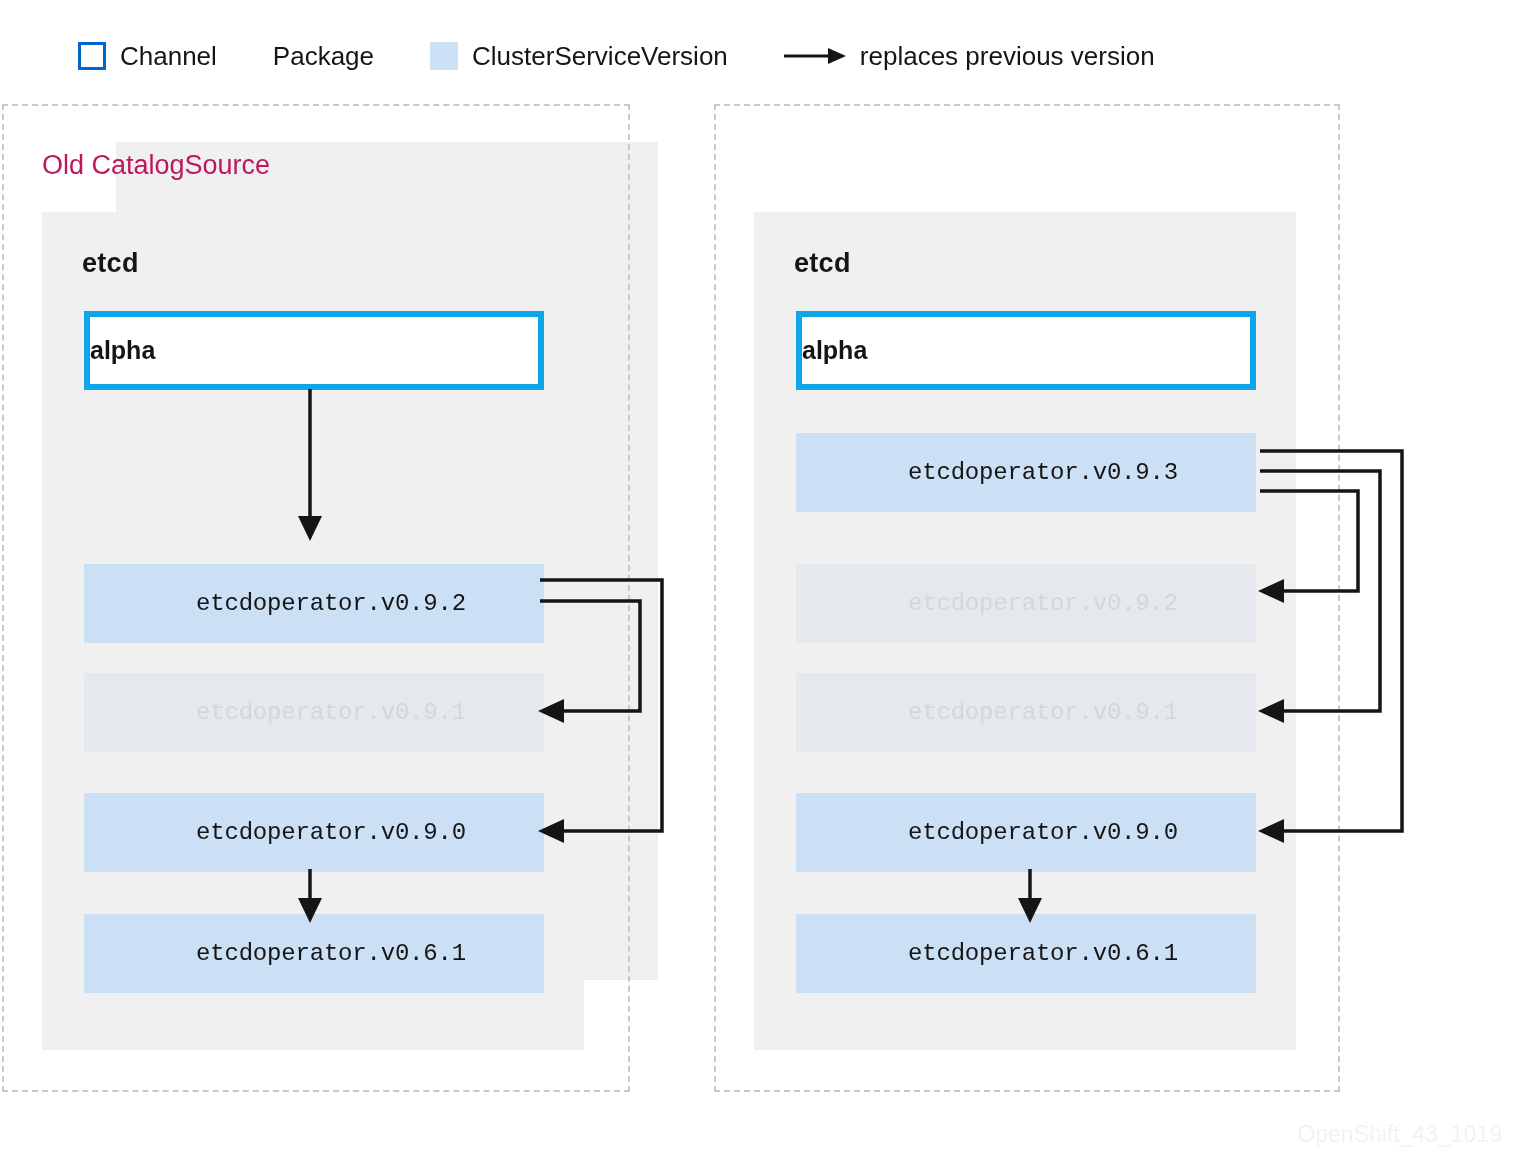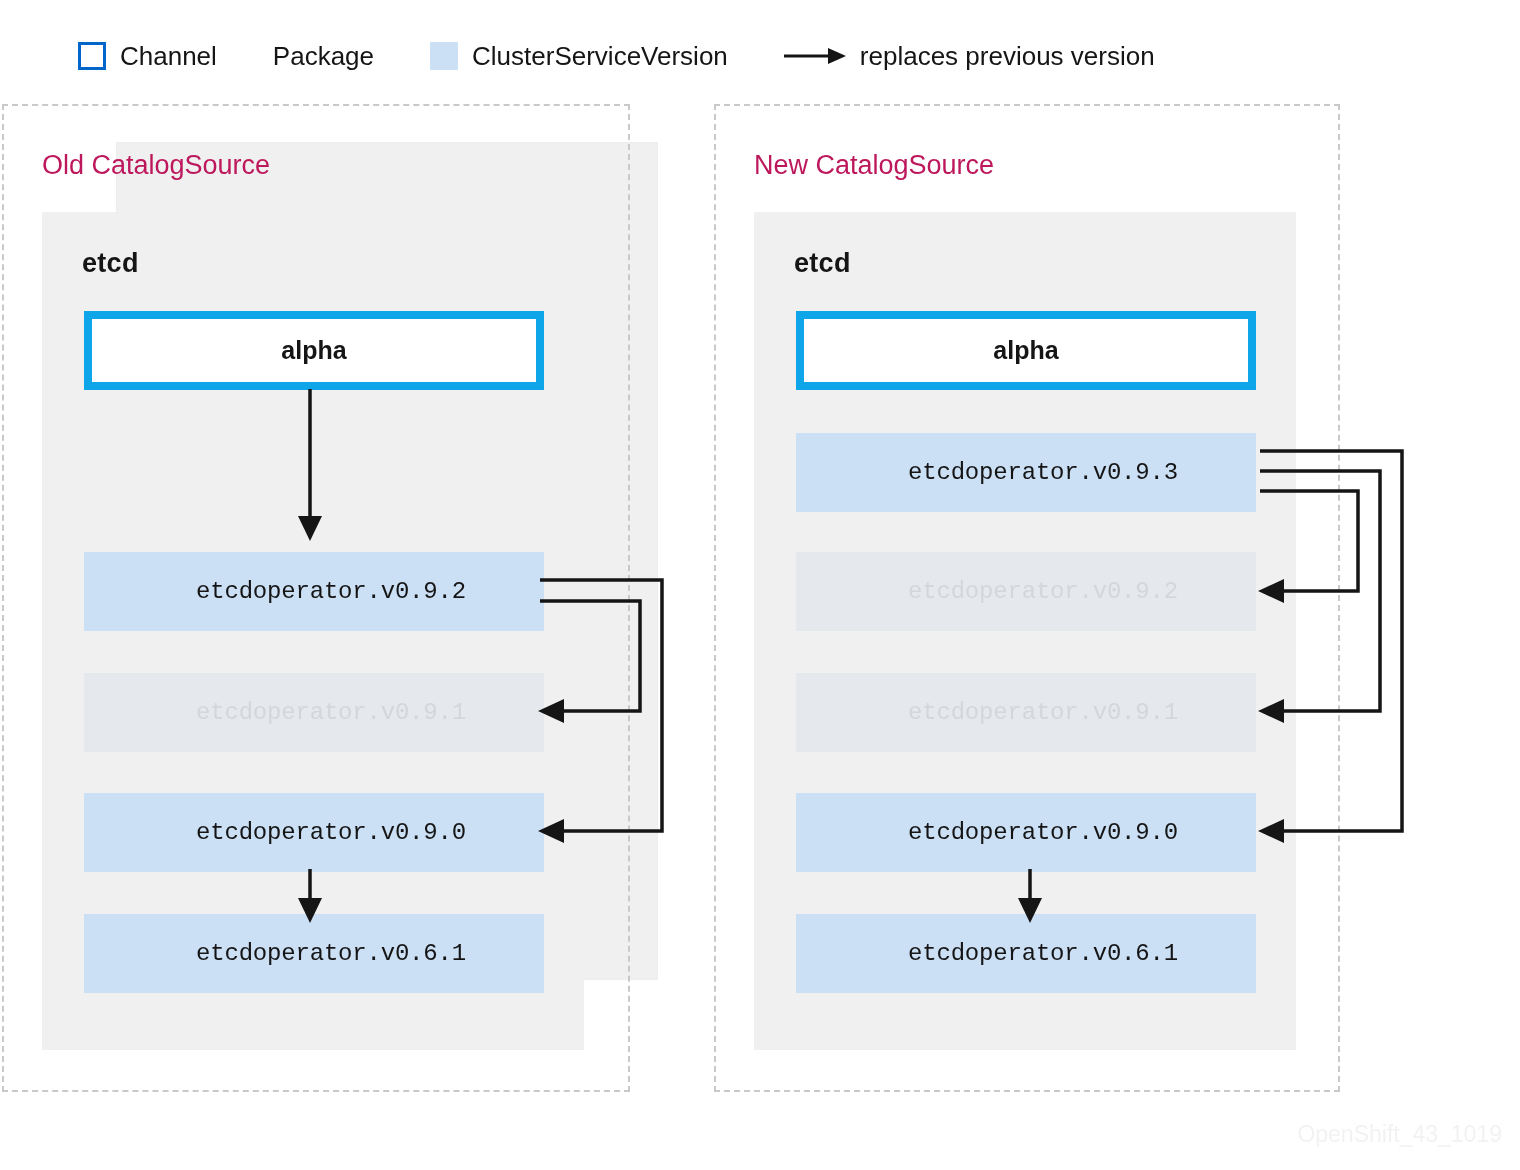--- a/index.html
+++ b/index.html
@@ -102,24 +102,23 @@
 
   
   .channel-box {
     position: absolute;
     left: 42px;
     top: 99px;
     width: 460px;
     height: 79px;
     box-sizing: border-box;
     background: #ffffff;
-    border: 8px solid #0ea5e9;
+    border: 6px solid #0ea5e9;
     display: flex;
     align-items: center;
-    justify-content: center;
   }
   .channel-label {
     font-size: 25px;
     font-weight: bold;
     color: #151515;
   }
 
   
   .csv-box {
     position: absolute;
@@ -138,21 +137,21 @@
   .csv-label {
     font-family: "Liberation Mono", "DejaVu Sans Mono", monospace;
     font-size: 24px;
     color: #151515;
     letter-spacing: -0.2px;
   }
   .csv-box.faded .csv-label { color: #d3d7dc; }
 
   
   .row-0 { top: 221px; }   
-  .row-1 { top: 340px; }   
+  .row-1 { top: 352px; }   
   .row-2 { top: 461px; }   
   .row-3 { top: 581px; }   
   .row-4 { top: 702px; }   
 
   
   #arrow-layer {
     position: absolute;
     left: 0;
     top: 0;
     width: 1520px;
@@ -228,21 +227,20 @@
 
     <div class="csv-box row-4">
       <span class="csv-label">etcdoperator.v0.6.1</span>
     </div>
 
   </div>
 </div>
 
 <div class="catalog" id="catalog-new">
 
-  <div class="catalog-title">New CatalogSource</div>
 
   <div class="package">
 
     <div class="package-name">etcd</div>
 
     <div class="channel-box">
       <span class="channel-label">alpha</span>
     </div>
 
     <div class="csv-box row-0">

